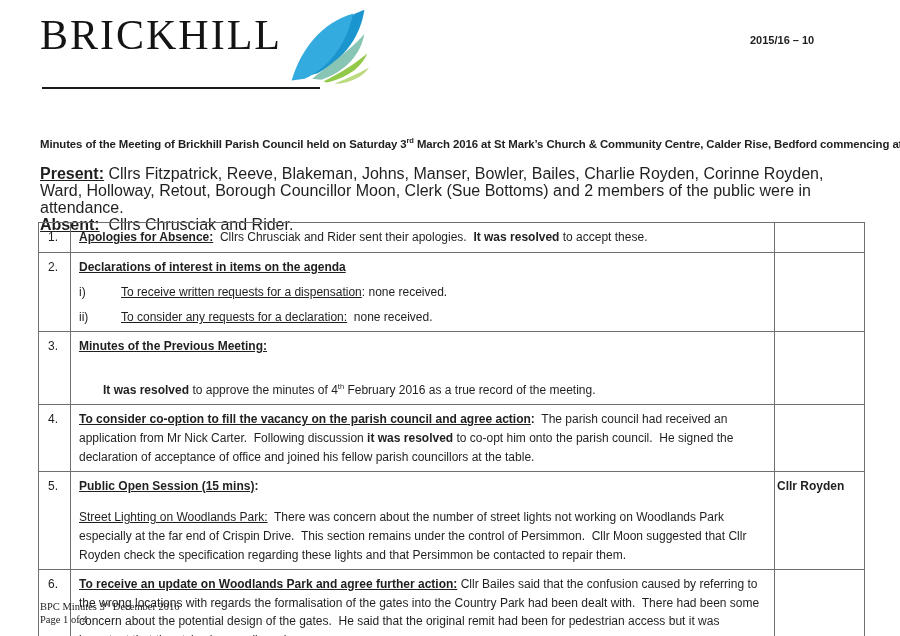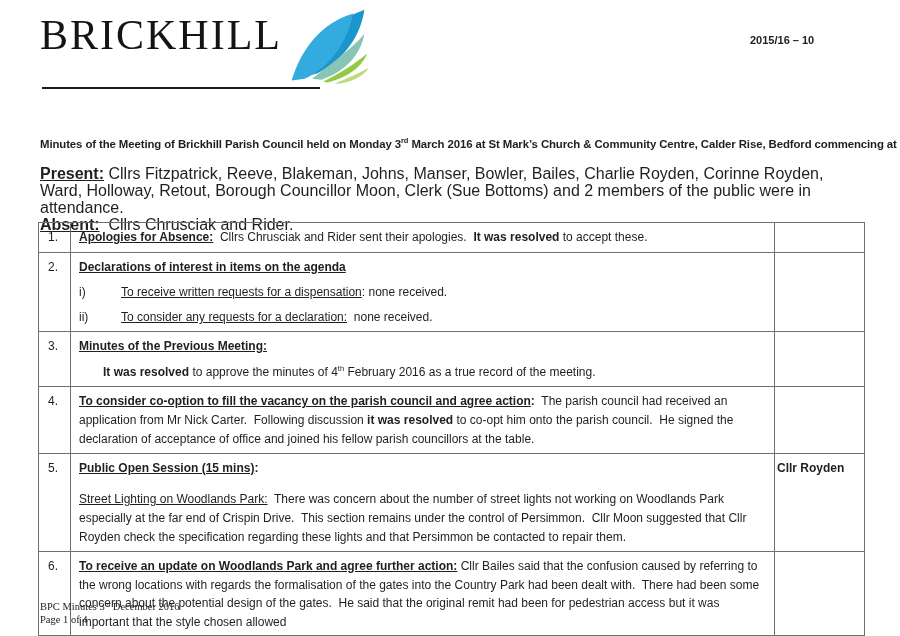--- a/index.html
+++ b/index.html
@@ -40,21 +40,21 @@
     border-collapse:collapse;table-layout:fixed;
   }
   .minutes-table td{
     border:1px solid #6f6f6f;vertical-align:top;
     font-size:12px;line-height:19px;padding:5px 8px 4px 8px;
   }
   .minutes-table td span{white-space:pre-wrap;}
   td.num{padding-left:9px;}
   td.action{font-weight:bold;padding-left:2px;padding-right:2px;}
   .hd{font-weight:bold;text-decoration:underline;}
-  .para{margin-top:7px;padding-left:24px;}
+  .para{margin-top:25px;padding-left:24px;}
   .para5{margin-top:12px;}
   .item{display:flex;margin-top:6px;}
   .item .mk{width:42px;flex:none;white-space:pre;}
   tr.r1{height:30px;} tr.r2{height:78px;} tr.r3{height:53px;}
   tr.r4{height:59px;} tr.r5{height:88px;} tr.r6{height:56px;}
   tr.r6 td{line-height:18.5px;}
   
   .footer{
     position:absolute;left:40px;top:601px;
     font-family:"Liberation Serif",serif;font-size:10.5px;line-height:12.5px;color:#222;
@@ -75,21 +75,21 @@
         <path d="M28,74 C48,58 68,44 84,26 C80,48 64,66 38,75 Z" opacity="0.92" fill="#7FC0AE"></path>
         <path d="M40,77 C58,68 74,58 87,47 C80,64 62,74 44,78 Z" opacity="0.95" fill="#8DC63F"></path>
         <path d="M52,79 C66,74 78,68 89,62 C82,73 68,78 55,79.5 Z" fill="#BCDA7E"></path>
       </svg>
     </div>
     <div class="logo-rule"></div>
   </div>
 
   <div class="page-ref">2015/16 – 10</div>
 
-  <div class="doc-title"><span>Minutes of the Meeting of Brickhill Parish Council held on Monday 3</span><sup>rd</sup><span> March 2016 at St Mark’s Church &amp; Community Centre, Calder Rise, Bedford commencing at 7.30pm</span></div>
+  <div class="doc-title"><span>Minutes of the Meeting of Brickhill Parish Council held on Saturday 3</span><sup>rd</sup><span> March 2016 at St Mark’s Church &amp; Community Centre, Calder Rise, Bedford commencing at 7.30pm</span></div>
 
   <div class="attendance">
     <div><span class="bu">Present:</span><span> Cllrs Fitzpatrick, Reeve, Blakeman, Johns, Manser, Bowler, Bailes, Charlie Royden, Corinne Royden, Ward, Holloway, Retout, Borough Councillor Moon, Clerk (Sue Bottoms) and 2 members of the public were in attendance.</span></div>
     <div><span class="bu">Absent:</span><span>  Cllrs Chrusciak and Rider.</span></div>
   </div>
 
   <table class="minutes-table">
     <colgroup>
         <col style="width:32px">
         <col style="width:704px">

